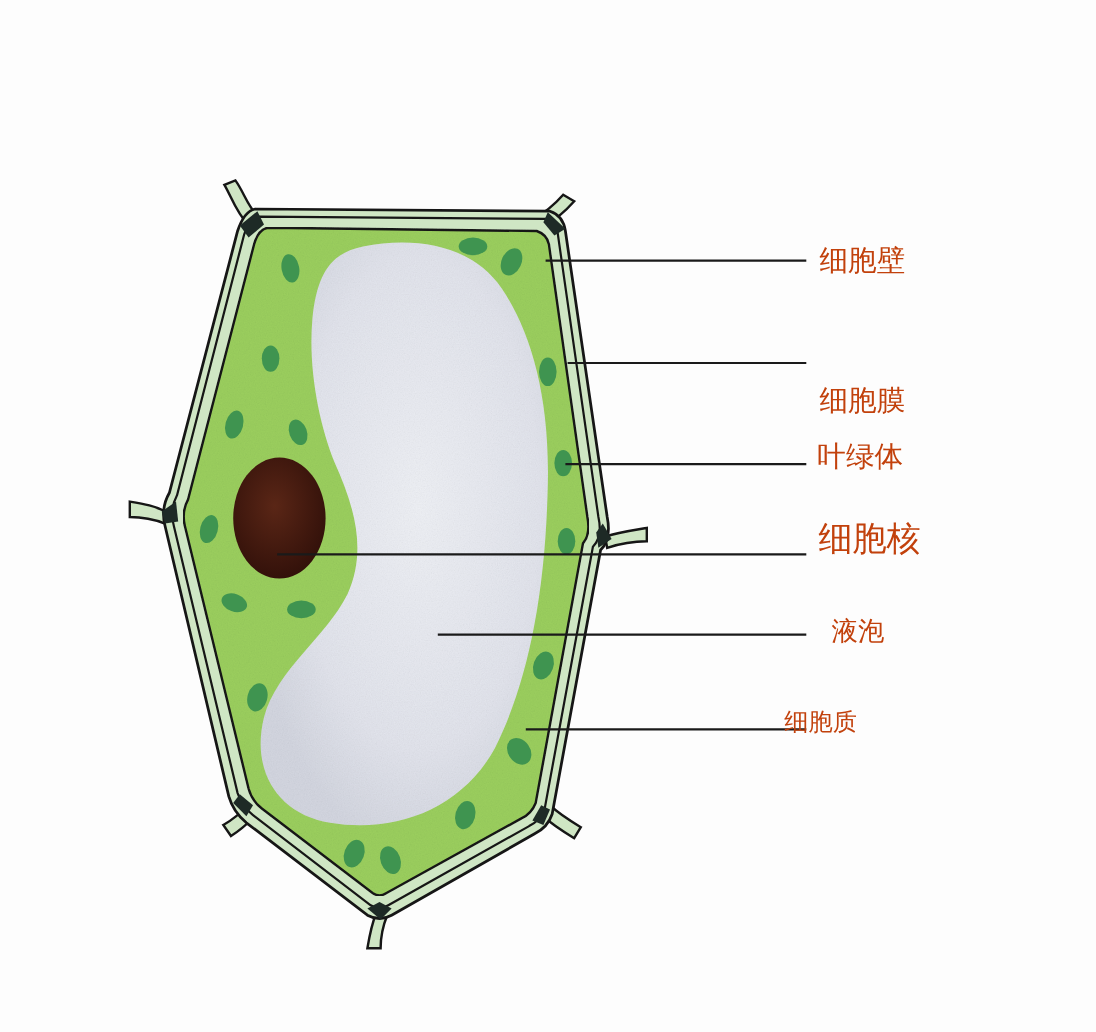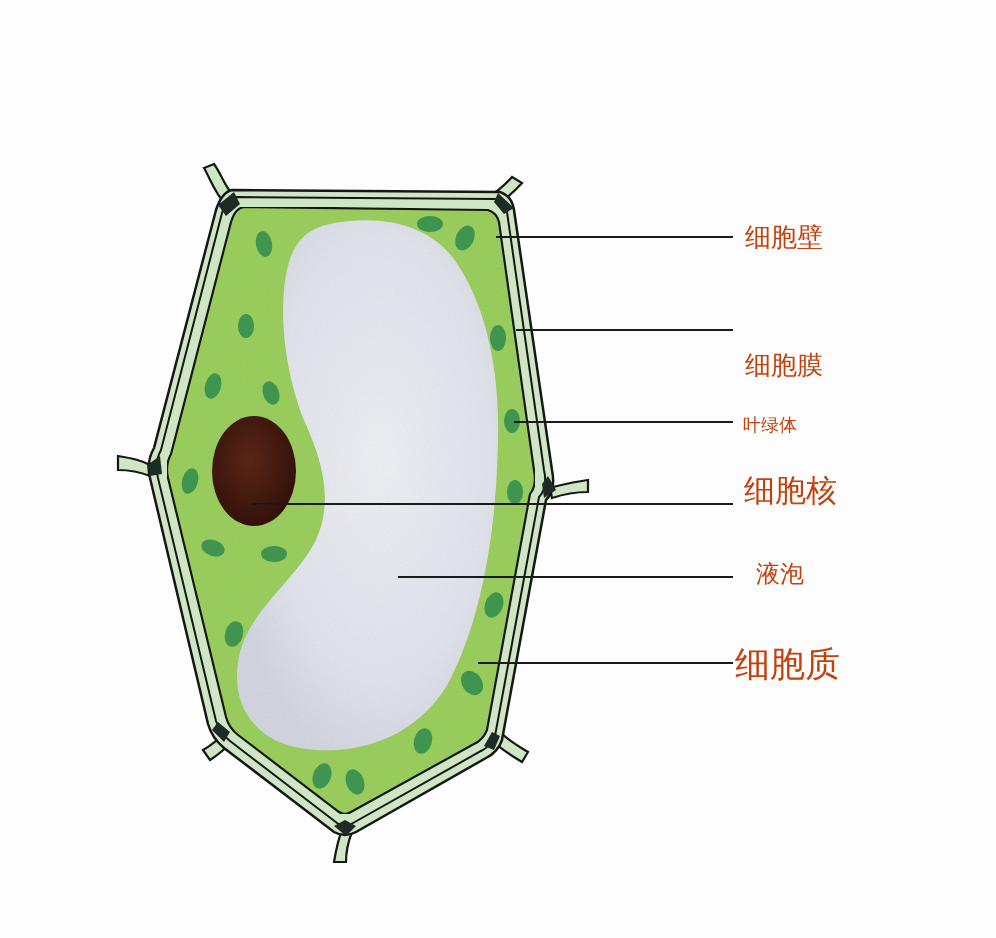--- a/index.html
+++ b/index.html
@@ -101,16 +101,16 @@
     <line x1="516" y1="330" x2="733" y2="330"></line>
     <line x1="514" y1="422" x2="733" y2="422"></line>
     <line x1="252" y1="504" x2="733" y2="504"></line>
     <line x1="398" y1="577" x2="733" y2="577"></line>
     <line x1="478" y1="663" x2="733" y2="663"></line>
   </g>
 </svg>
 
 <div class="label" style="left:745px; top:224px; font-size:26px;">细胞壁</div>
 <div class="label" style="left:745px; top:316px; font-size:26px;margin-top:36px;">细胞膜</div>
-<div class="label" style="left:743px; top:416px; font-size:18px;">叶绿体</div>
+<div class="label" style="left:743px; top:403px; font-size:26px;">叶绿体</div>
 <div class="label" style="left:744px; top:475px; font-size:31px;">细胞核</div>
 <div class="label" style="left:756px; top:562px; font-size:24px;">液泡</div>
-<div class="label" style="left:735px; top:647px; font-size:35px;">细胞质</div>
+<div class="label" style="left:713px; top:647px; font-size:22px;">细胞质</div>
 
 </body></html>

